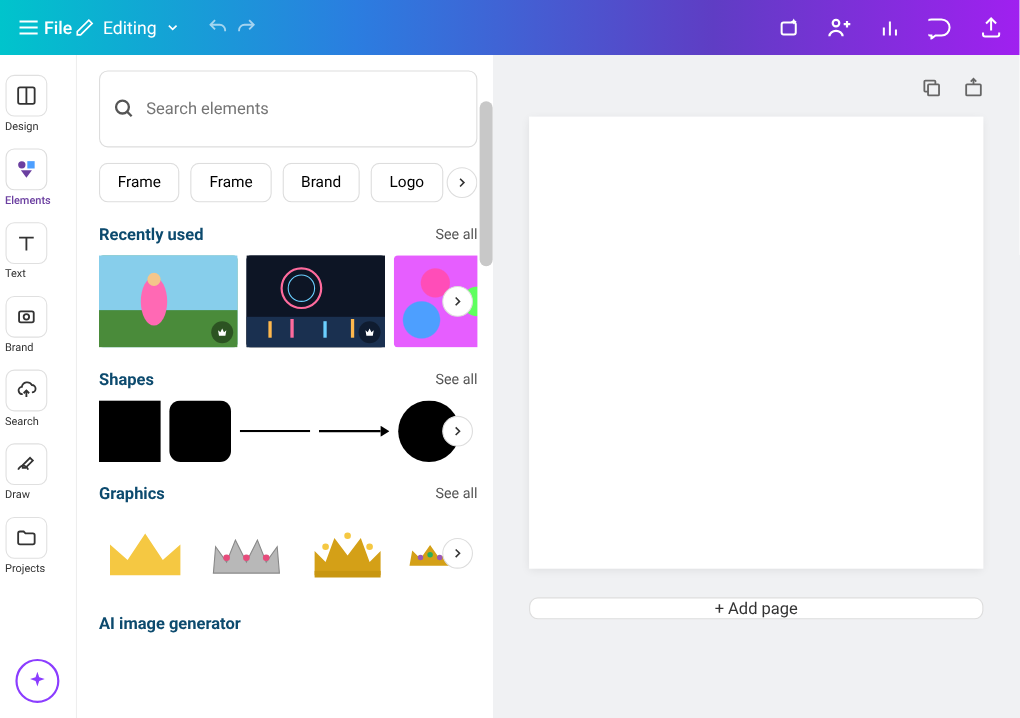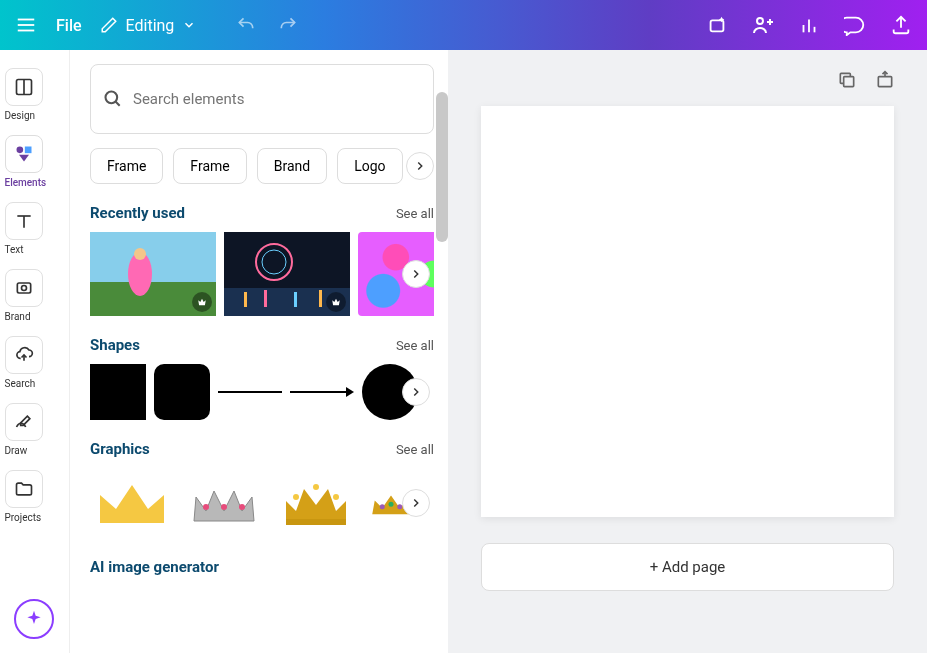--- a/index.html
+++ b/index.html
@@ -1,19 +1,19 @@
 <!DOCTYPE html>
 <html><head>
 <meta charset="utf-8">
 <style>
 * { margin: 0; padding: 0; box-sizing: border-box; font-family: -apple-system, BlinkMacSystemFont, "Segoe UI", Roboto, sans-serif; }
 body { width: 927px; height: 653px; overflow: hidden; background: #fff; }
 
 .topbar { height: 50px; background: linear-gradient(90deg, #00c4cc 0%, #2b7de0 35%, #5f3dc4 70%, #a020f0 100%); display: flex; align-items: center; padding: 0 14px; color: #fff; }
-.topbar .left { display: flex; align-items: center; gap: 18px; }
+.topbar .left { display: flex; align-items: center; gap: 2px; }
 .topbar .right { margin-left: auto; display: flex; align-items: center; gap: 22px; }
 .topbar .icon-btn { width: 24px; height: 24px; display: flex; align-items: center; justify-content: center; cursor: pointer; }
 .topbar .file { font-size: 16px; font-weight: 500; cursor: pointer; }
 .topbar .editing { display: flex; align-items: center; gap: 8px; font-size: 16px; font-weight: 400; cursor: pointer; }
 
 .main { display: flex; height: 603px; }
 
 .toolrail { width: 70px; background: #fff; border-right: 1px solid #eee; display: flex; flex-direction: column; align-items: center; padding-top: 14px; gap: 6px; position: relative; }
 .tool { width: 60px; display: flex; flex-direction: column; align-items: flex-start; gap: 4px; cursor: pointer; padding: 4px 0; }
 .tool .iconbox { width: 38px; height: 38px; border: 1px solid #e0e0e0; border-radius: 8px; display: flex; align-items: center; justify-content: center; }
@@ -49,21 +49,21 @@
 .shape.rounded { width: 56px; background: #000; border-radius: 10px; }
 .shape.line { width: 64px; display: flex; align-items: center; }
 .shape.circle { width: 56px; background: #000; border-radius: 50%; }
 
 .graphic { width: 84px; height: 70px; flex-shrink: 0; display: flex; align-items: center; justify-content: center; cursor: pointer; }
 
 .canvas-area { flex: 1; background: #f0f1f3; display: flex; flex-direction: column; align-items: center; padding: 20px 30px; }
 .canvas-toolbar { width: 100%; display: flex; justify-content: flex-end; gap: 16px; margin-bottom: 14px; }
 .canvas-toolbar .cbtn { width: 22px; height: 22px; cursor: pointer; color: #666; }
 .canvas { width: 413px; height: 411px; background: #fff; box-shadow: 0 2px 8px rgba(0,0,0,0.08); }
-.addpage { margin-top: 26px; width: 413px; padding: 14px; border: 1px solid #ddd; border-radius: 8px; background: #fff; text-align: center; font-size: 15px; color: #333; cursor: pointer; }
+.addpage { margin-top: 26px; width: 413px; padding: 0; border: 1px solid #ddd; border-radius: 8px; background: #fff; text-align: center; font-size: 15px; color: #333; cursor: pointer; }
 
 svg { display: block; }
 </style>
 </head>
 <body>
 
 <div class="topbar">
   <div class="left">
     <div class="icon-btn">
       <svg width="22" height="22" viewBox="0 0 24 24" fill="none" stroke="#fff" stroke-width="2">

